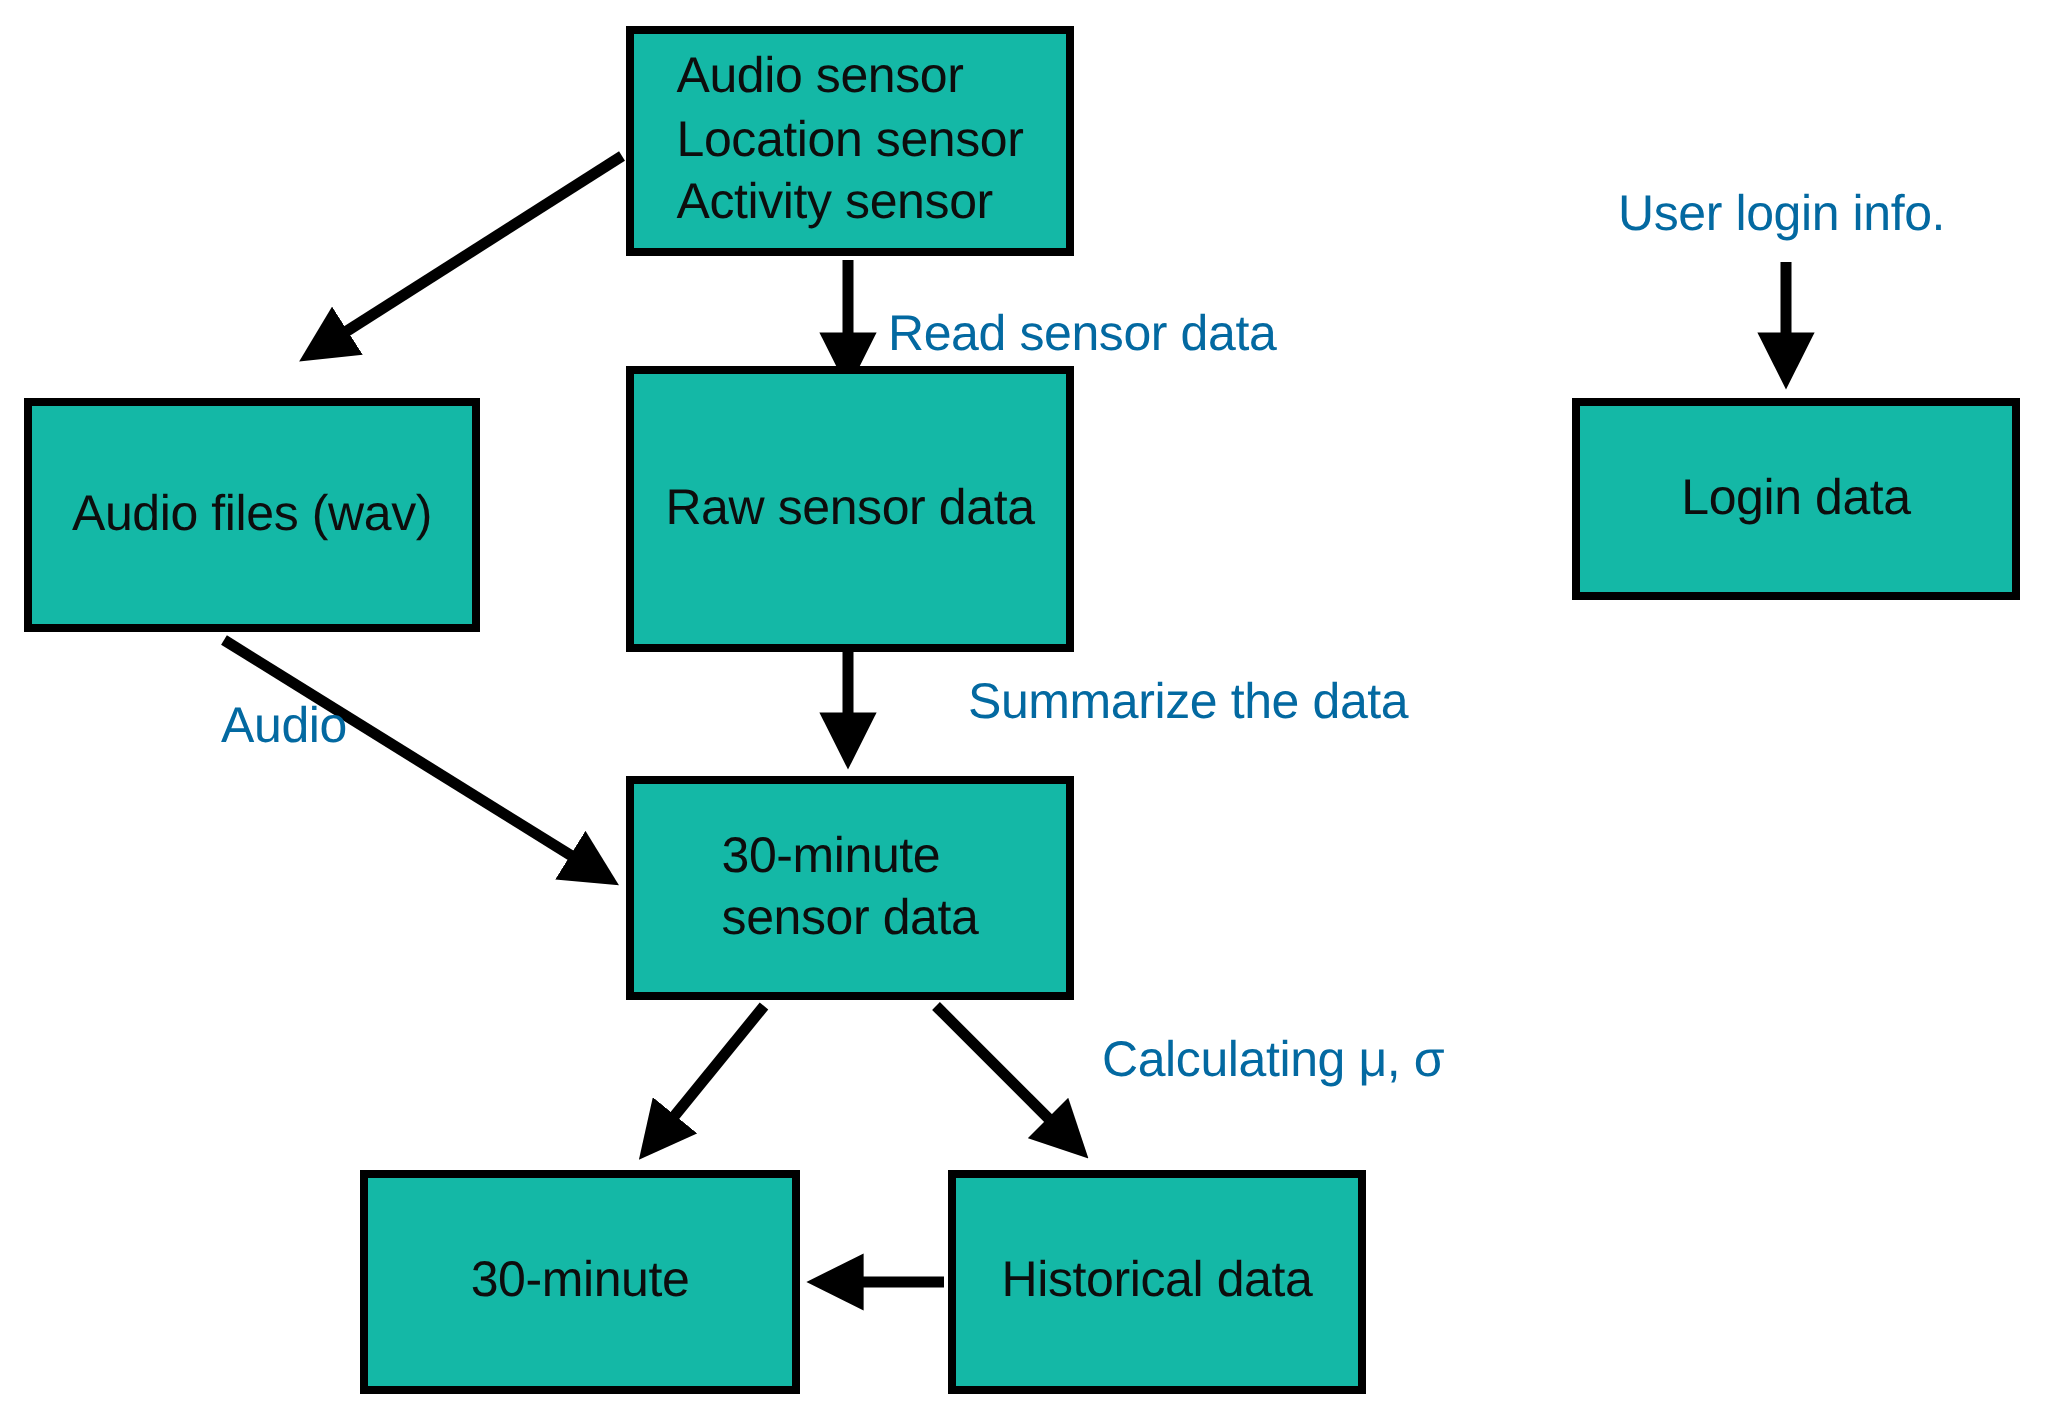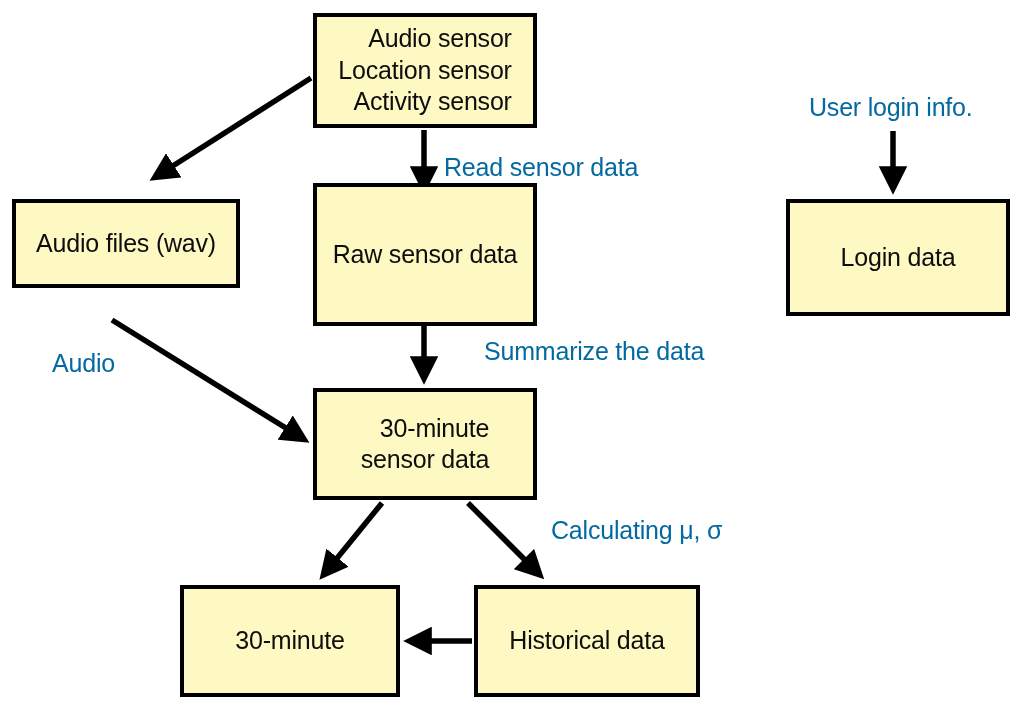--- a/index.html
+++ b/index.html
@@ -23,45 +23,46 @@
     position: absolute;
     top: 0;
     left: 0;
     width: 1024px;
     height: 711px;
     display: block;
   }
   .node-box {
     position: absolute;
     box-sizing: border-box;
-    background: #fef9c3;
+    background: #14b8a6;
     border: 4px solid #000000;
     display: flex;
     align-items: center;
     justify-content: center;
-    text-align: right;
+    text-align: left;
     color: #0d0d0d;
     font-family: "Liberation Sans", sans-serif;
     font-size: 25px;
     line-height: 1.26;
     letter-spacing: -0.2px;
   }
   .node-box .node-lines {
     padding: 0 6px;
   }
   .edge-label {
     position: absolute;
     color: #0369a1;
     font-family: "Liberation Sans", sans-serif;
     font-size: 25px;
     line-height: 1.26;
     letter-spacing: -0.2px;
     white-space: pre;
   }
   .edge-label.centered {
+    text-align: center;
     white-space: normal;
   }
 </style>
 </head>
 <body>
 
 <div id="diagram-root">
 
   <svg id="diagram-svg" viewBox="0 0 1024 711" xmlns="http://www.w3.org/2000/svg">
     <defs>
@@ -104,52 +105,52 @@
   </svg>
 
   <div class="node-box" style="left:313px; top:13px; width:224px; height:115px;">
     <div class="node-lines">
       <div>Audio sensor</div>
       <div>Location sensor</div>
       <div>Activity sensor</div>
     </div>
   </div>
 
-  <div class="node-box" style="left:12px; top:199px; width:228px; height:89px;">
+  <div class="node-box" style="left:12px; top:199px; width:228px; height:117px;">
     <div class="node-lines">
       <div>Audio files (wav)</div>
     </div>
   </div>
 
   <div class="node-box" style="left:313px; top:183px; width:224px; height:143px;">
     <div class="node-lines">
       <div>Raw sensor data</div>
     </div>
   </div>
 
-  <div class="node-box" style="left:786px; top:199px; width:224px; height:117px;">
+  <div class="node-box" style="left:786px; top:199px; width:224px; height:101px;">
     <div class="node-lines">
       <div>Login data</div>
     </div>
   </div>
 
   <div class="node-box" style="left:313px; top:388px; width:224px; height:112px;">
     <div class="node-lines">
       <div>30-minute</div>
       <div>sensor data</div>
     </div>
   </div>
 
   <div class="node-box" style="left:180px; top:585px; width:220px; height:112px;">
     <div class="node-lines">
       <div>30-minute</div>
     </div>
   </div>
 
-  <div class="node-box" style="left:474px; top:585px; width:226px; height:112px;">
+  <div class="node-box" style="left:474px; top:585px; width:209px; height:112px;">
     <div class="node-lines">
       <div>Historical data</div>
     </div>
   </div>
 
   <div class="edge-label" style="left:444px; top:152px;">Read sensor data</div>
 
   <div class="edge-label" style="left:809px; top:92px;">User login info.</div>
 
   <div class="edge-label centered" style="left:52px; top:348px; width:180px;">

